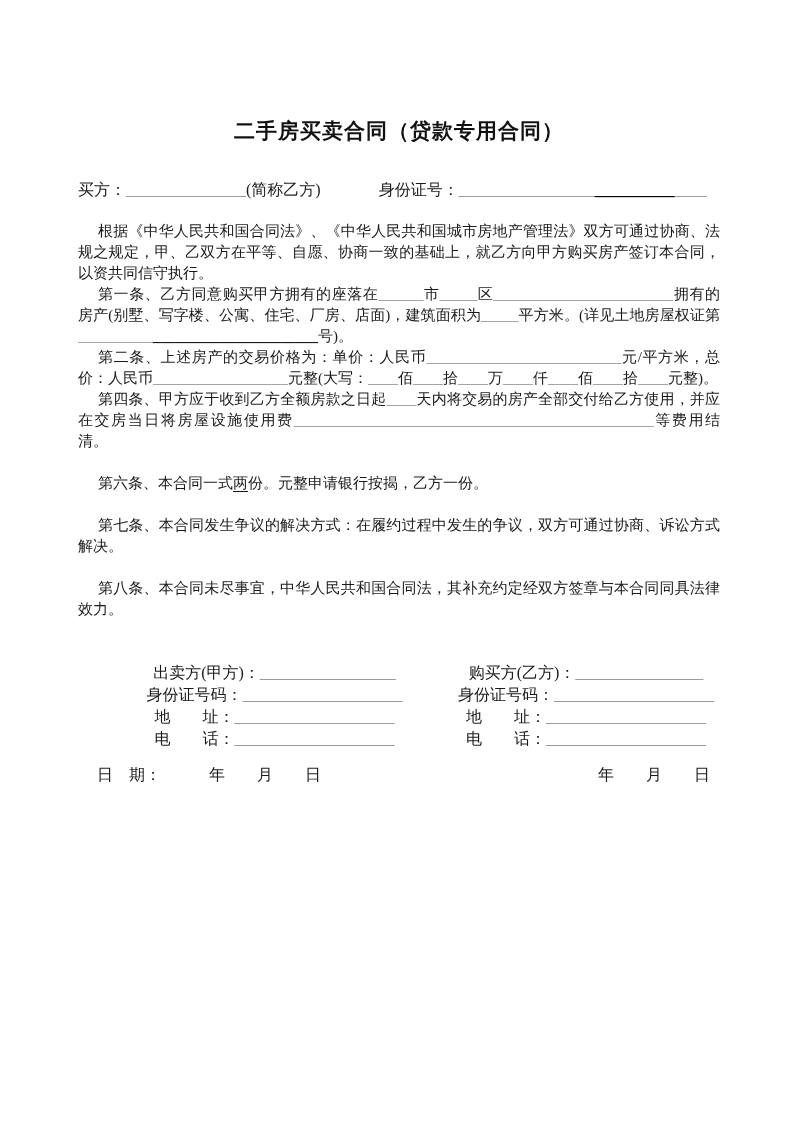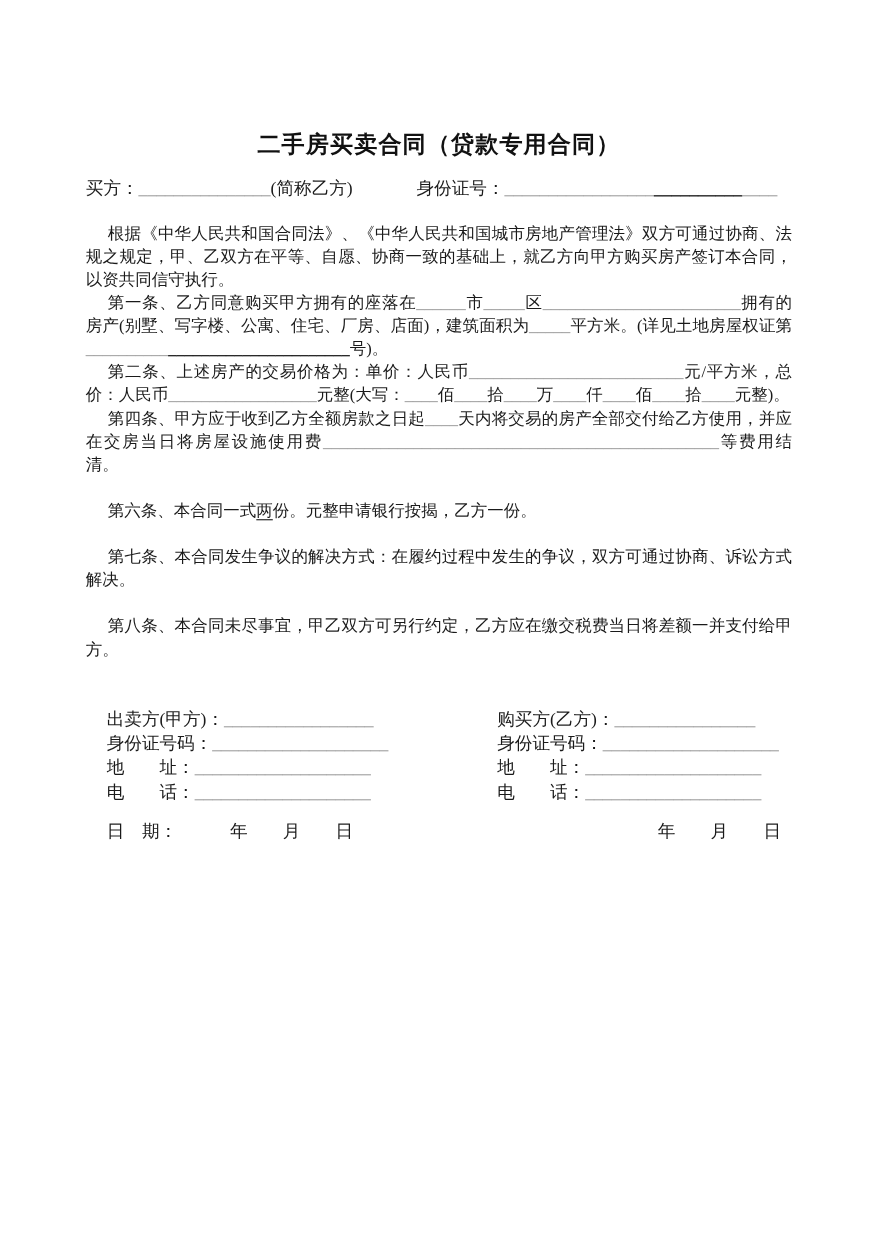--- a/index.html
+++ b/index.html
@@ -5,37 +5,37 @@
   html,body{margin:0;padding:0;background:#ffffff;}
   .page{
     width:800px;height:828px;background:#ffffff;overflow:hidden;position:relative;
     font-family:"Liberation Serif","DejaVu Serif",serif;color:#1a1a1a;
   }
   .content{margin-left:78px;width:642px;}
   .title{
     font-size:21px;line-height:26px;font-weight:bold;text-align:center;
     margin:118px 0 0 0;color:#111;letter-spacing:1px;
   }
-  .party-row{font-size:16px;line-height:20px;margin-top:18px;white-space:nowrap;}
+  .party-row{font-size:16px;line-height:20px;margin-top:36px;white-space:nowrap;}
   .party-row.first{margin-top:46px;}
   .idlabel{margin-left:58px;}
   .para{
     font-size:15px;line-height:21px;margin:0;text-indent:20px;
     text-align:justify;white-space:pre-wrap;color:#1a1a1a;
   }
   .gap-top{margin-top:21px;}
   .blank{color:#8b8b8b;}
   .dark-seg{color:#000;font-weight:bold;}
   .dark-seg .blank{color:inherit;font-weight:inherit;}
   .u-char{text-decoration:underline;text-underline-offset:3px;}
   .sig-cols{display:flex;font-size:16px;line-height:22px;}
   .sig-main{margin-top:42px;}
   .sig-col.left{width:374px;padding-left:19px;box-sizing:border-box;}
   .sig-col.right{flex:1;}
-  .sig-row{white-space:nowrap;}
+  .sig-row{white-space:nowrap;text-align:center;}
   .date-row{margin-top:14px;justify-content:space-between;}
   .date-ymd{margin-left:48px;}
   .date-ymd-right{margin-left:146px;}
 </style>
 </head>
 <body>
 
 <div class="page">
   <div class="content">
 
@@ -52,21 +52,21 @@
 
 
 
     <p class="para">第四条、甲方应于收到乙方全额房款之日起<span class="blank">____</span>天内将交易的房产全部交付给乙方使用，并应在交房当日将房屋设施使用费<span class="blank">________________________________________________</span>等费用结清。</p>
 
 
     <p class="para gap-top"><span>第六条、本合同一式</span><span class="u-char">两</span><span>份。元整申请银行按揭，乙方一份。</span></p>
 
     <p class="para gap-top">第七条、本合同发生争议的解决方式：在履约过程中发生的争议，双方可通过协商、诉讼方式解决。</p>
 
-    <p class="para gap-top">第八条、本合同未尽事宜，甲乙双方可另行约定，乙方应在缴交税费当日将差额一并支付给甲方。</p>
+    <p class="para gap-top">第八条、本合同未尽事宜，中华人民共和国合同法，其补充约定经双方签章与本合同同具法律效力。</p>
 
     <div class="sig-cols sig-main">
       <div class="sig-col left">
         <div class="sig-row"><span>出卖方(甲方)：</span><span><span class="blank">_________________</span></span></div>
         <div class="sig-row"><span>身份证号码：</span><span><span class="blank">____________________</span></span></div>
         <div class="sig-row"><span>地　　址：</span><span><span class="blank">____________________</span></span></div>
         <div class="sig-row"><span>电　　话：</span><span><span class="blank">____________________</span></span></div>
       </div>
       <div class="sig-col right">
         <div class="sig-row"><span>购买方(乙方)：</span><span><span class="blank">________________</span></span></div>

